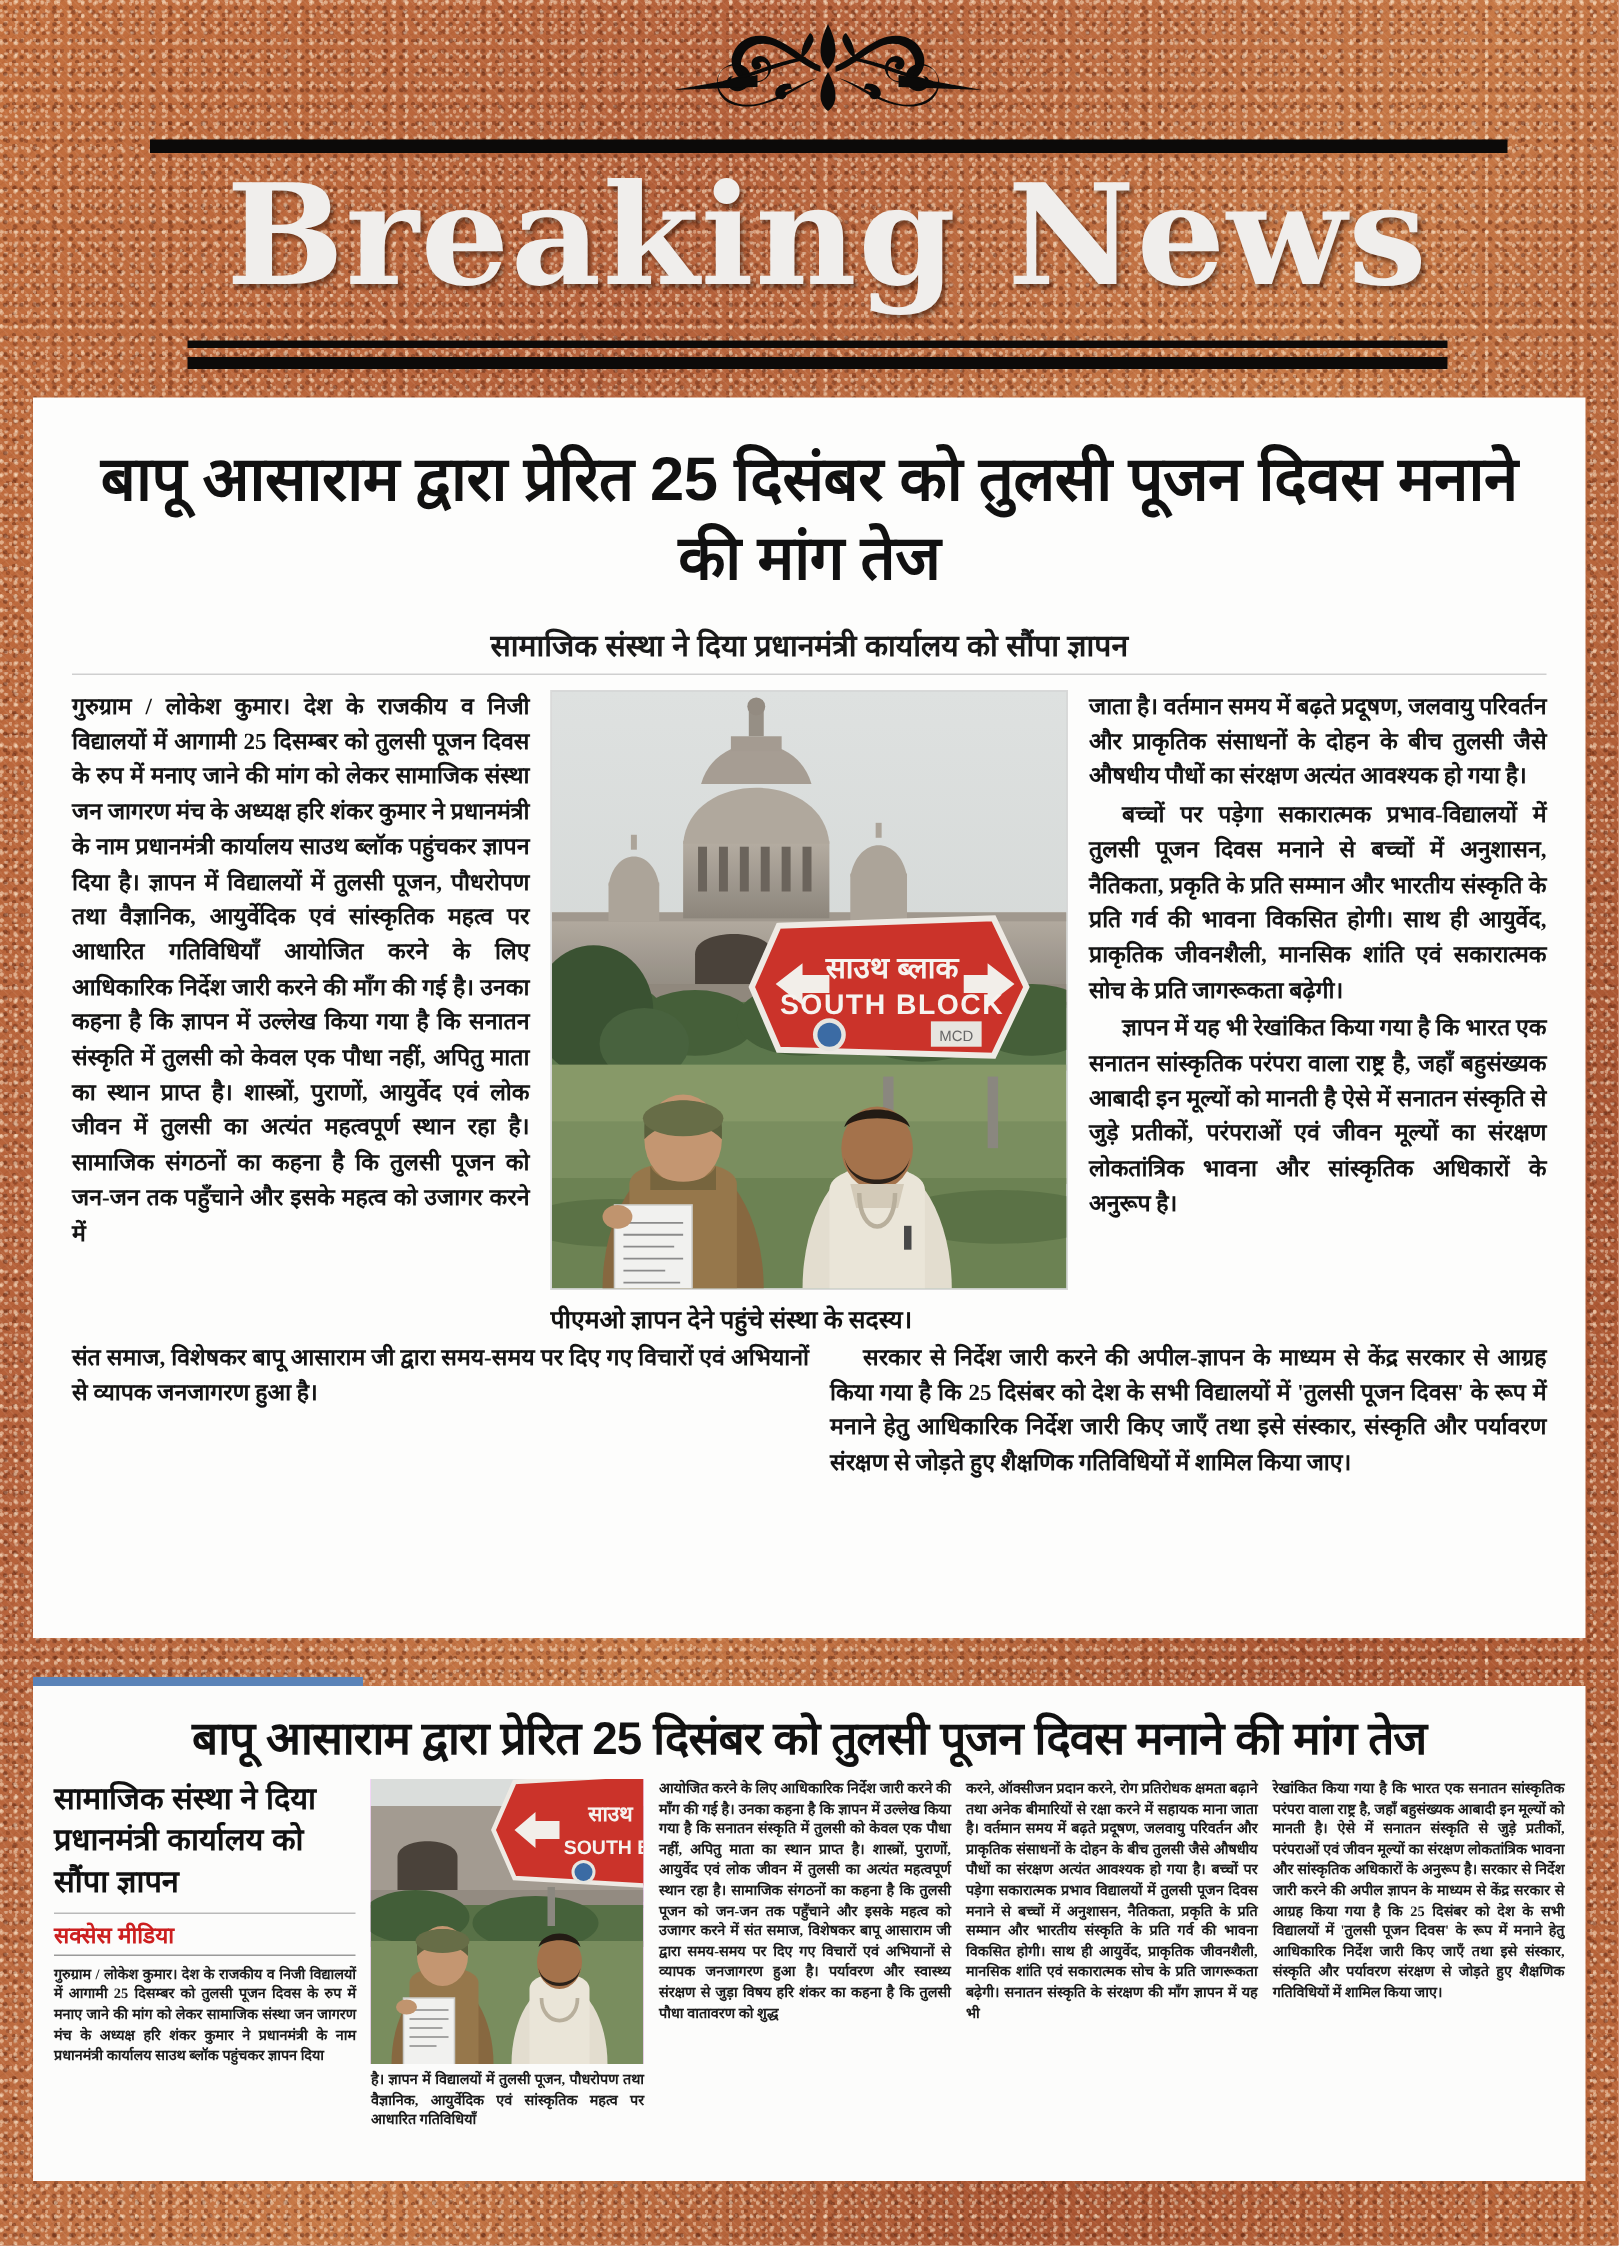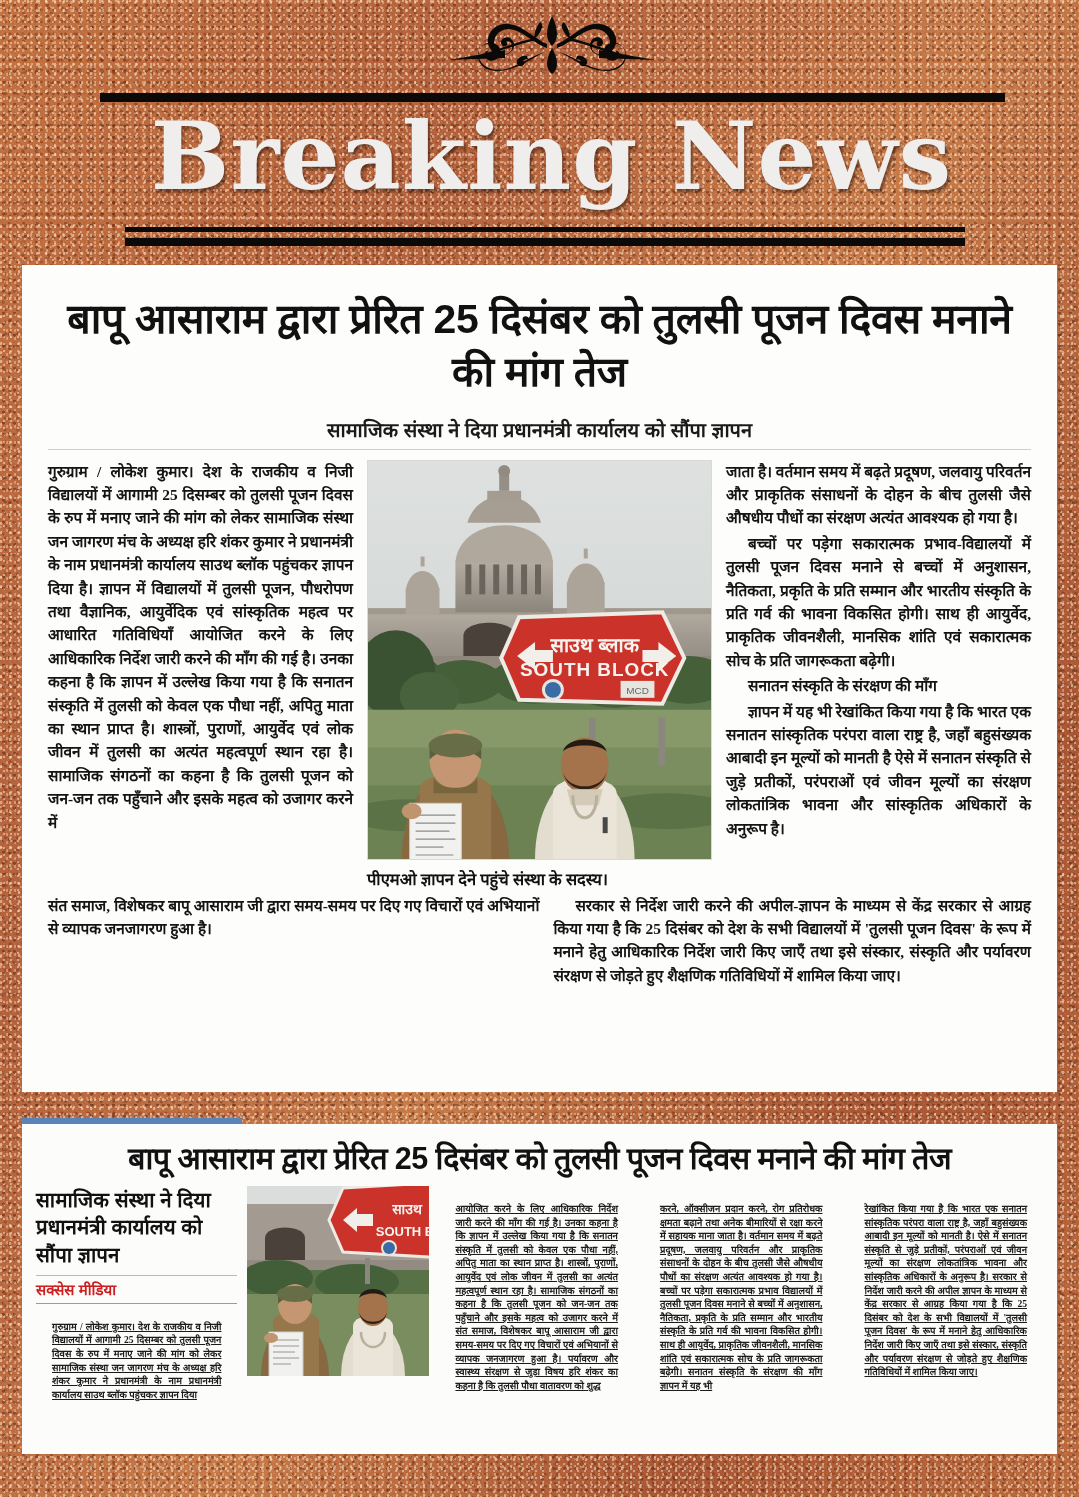--- a/index.html
+++ b/index.html
@@ -156,21 +156,21 @@
   .b-brand{
     text-align:left; color:#cc1f1f; font-weight:700; font-size:15px;
     font-family:"Liberation Sans", sans-serif; margin:1px 0 4px 0;
   }
   .b-rule2{ height:1px; background:#9a9a9a; margin:3px 0 6px 0; }
   .b-text{
     font-family:"Liberation Serif", serif;
     font-size:9.6px; line-height:1.42; color:#1b1b1b; text-align:justify;
     font-weight:600;
   }
-  .b-text p{ margin:16px; text-indent:0;text-decoration:underline; }
+  .b-text p{ margin:0; text-indent:0; }
   .b-photo-frame{ width:182px; height:190px; overflow:hidden; background:#f0abfc; }
   .b-photo-cap{
     font-family:"Liberation Serif", serif;
     font-size:9.6px; line-height:1.42; color:#1b1b1b; text-align:justify;
     font-weight:600; margin-top:4px;
   }
 </style>
 </head>
 <body>
 
@@ -343,21 +343,20 @@
 
           <rect x="0" y="0" width="345" height="400" fill="#000" opacity="0.02"></rect>
         </svg>
       </div>
       <div class="photo-cap">पीएमओ ज्ञापन देने पहुंचे संस्था के सदस्य।</div>
     </div>
 
     <div id="col-right" class="col-text">
       <p class="noind">जाता है। वर्तमान समय में बढ़ते प्रदूषण, जलवायु परिवर्तन और प्राकृतिक संसाधनों के दोहन के बीच तुलसी जैसे औषधीय पौधों का संरक्षण अत्यंत आवश्यक हो गया है।</p>
       <p>बच्चों पर पड़ेगा सकारात्मक प्रभाव-विद्यालयों में तुलसी पूजन दिवस मनाने से बच्चों में अनुशासन, नैतिकता, प्रकृति के प्रति सम्मान और भारतीय संस्कृति के प्रति गर्व की भावना विकसित होगी। साथ ही आयुर्वेद, प्राकृतिक जीवनशैली, मानसिक शांति एवं सकारात्मक सोच के प्रति जागरूकता बढ़ेगी।</p>
-      <p>सनातन संस्कृति के संरक्षण की माँग</p>
       <p>ज्ञापन में यह भी रेखांकित किया गया है कि भारत एक सनातन सांस्कृतिक परंपरा वाला राष्ट्र है, जहाँ बहुसंख्यक आबादी इन मूल्यों को मानती है ऐसे में सनातन संस्कृति से जुड़े प्रतीकों, परंपराओं एवं जीवन मूल्यों का संरक्षण लोकतांत्रिक भावना और सांस्कृतिक अधिकारों के अनुरूप है।</p>
     </div>
   </div>
 
   <div id="body-bottom">
     <div id="bb-left" class="col-text">
       <p class="noind">संत समाज, विशेषकर बापू आसाराम जी द्वारा समय-समय पर दिए गए विचारों एवं अभियानों से व्यापक जनजागरण हुआ है।</p>
     </div>
     <div id="bb-right" class="col-text">
       <p>सरकार से निर्देश जारी करने की अपील-ज्ञापन के माध्यम से केंद्र सरकार से आग्रह किया गया है कि 25 दिसंबर को देश के सभी विद्यालयों में 'तुलसी पूजन दिवस' के रूप में मनाने हेतु आधिकारिक निर्देश जारी किए जाएँ तथा इसे संस्कार, संस्कृति और पर्यावरण संरक्षण से जोड़ते हुए शैक्षणिक गतिविधियों में शामिल किया जाए।</p>
@@ -429,20 +428,21 @@
             <ellipse cx="126" cy="190" rx="32" ry="54" fill="#e8e2d4"></ellipse>
             <path d="M106 190 L106 140 C106 126 146 126 146 140 L146 190 Z" fill="#efeadd"></path>
             <ellipse cx="126" cy="122" rx="15" ry="18" fill="#a8754d"></ellipse>
             <path d="M112 126 C114 142 138 142 140 126 C137 139 115 139 112 126 Z" fill="#2c221a"></path>
             <path d="M112 112 C115 100 137 100 140 112 C134 106 118 106 112 112 Z" fill="#241c15"></path>
             <path d="M114 146 C114 166 138 166 138 146" stroke="#bcb3a0" stroke-width="2.5" fill="none"></path>
           </g>
           <rect x="0" y="0" width="182" height="190" fill="#000" opacity="0.02"></rect>
         </svg>
       </div>
+      <div class="b-photo-cap">है। ज्ञापन में विद्यालयों में तुलसी पूजन, पौधरोपण तथा वैज्ञानिक, आयुर्वेदिक एवं सांस्कृतिक महत्व पर आधारित गतिविधियाँ</div>
     </div>
 
     <div id="bg-c2" class="b-text">
       <p>आयोजित करने के लिए आधिकारिक निर्देश जारी करने की माँग की गई है। उनका कहना है कि ज्ञापन में उल्लेख किया गया है कि सनातन संस्कृति में तुलसी को केवल एक पौधा नहीं, अपितु माता का स्थान प्राप्त है। शास्त्रों, पुराणों, आयुर्वेद एवं लोक जीवन में तुलसी का अत्यंत महत्वपूर्ण स्थान रहा है। सामाजिक संगठनों का कहना है कि तुलसी पूजन को जन-जन तक पहुँचाने और इसके महत्व को उजागर करने में संत समाज, विशेषकर बापू आसाराम जी द्वारा समय-समय पर दिए गए विचारों एवं अभियानों से व्यापक जनजागरण हुआ है। पर्यावरण और स्वास्थ्य संरक्षण से जुड़ा विषय हरि शंकर का कहना है कि तुलसी पौधा वातावरण को शुद्ध</p>
     </div>
 
     <div id="bg-c3" class="b-text">
       <p>करने, ऑक्सीजन प्रदान करने, रोग प्रतिरोधक क्षमता बढ़ाने तथा अनेक बीमारियों से रक्षा करने में सहायक माना जाता है। वर्तमान समय में बढ़ते प्रदूषण, जलवायु परिवर्तन और प्राकृतिक संसाधनों के दोहन के बीच तुलसी जैसे औषधीय पौधों का संरक्षण अत्यंत आवश्यक हो गया है। बच्चों पर पड़ेगा सकारात्मक प्रभाव विद्यालयों में तुलसी पूजन दिवस मनाने से बच्चों में अनुशासन, नैतिकता, प्रकृति के प्रति सम्मान और भारतीय संस्कृति के प्रति गर्व की भावना विकसित होगी। साथ ही आयुर्वेद, प्राकृतिक जीवनशैली, मानसिक शांति एवं सकारात्मक सोच के प्रति जागरूकता बढ़ेगी। सनातन संस्कृति के संरक्षण की माँग ज्ञापन में यह भी</p>
     </div>
 

